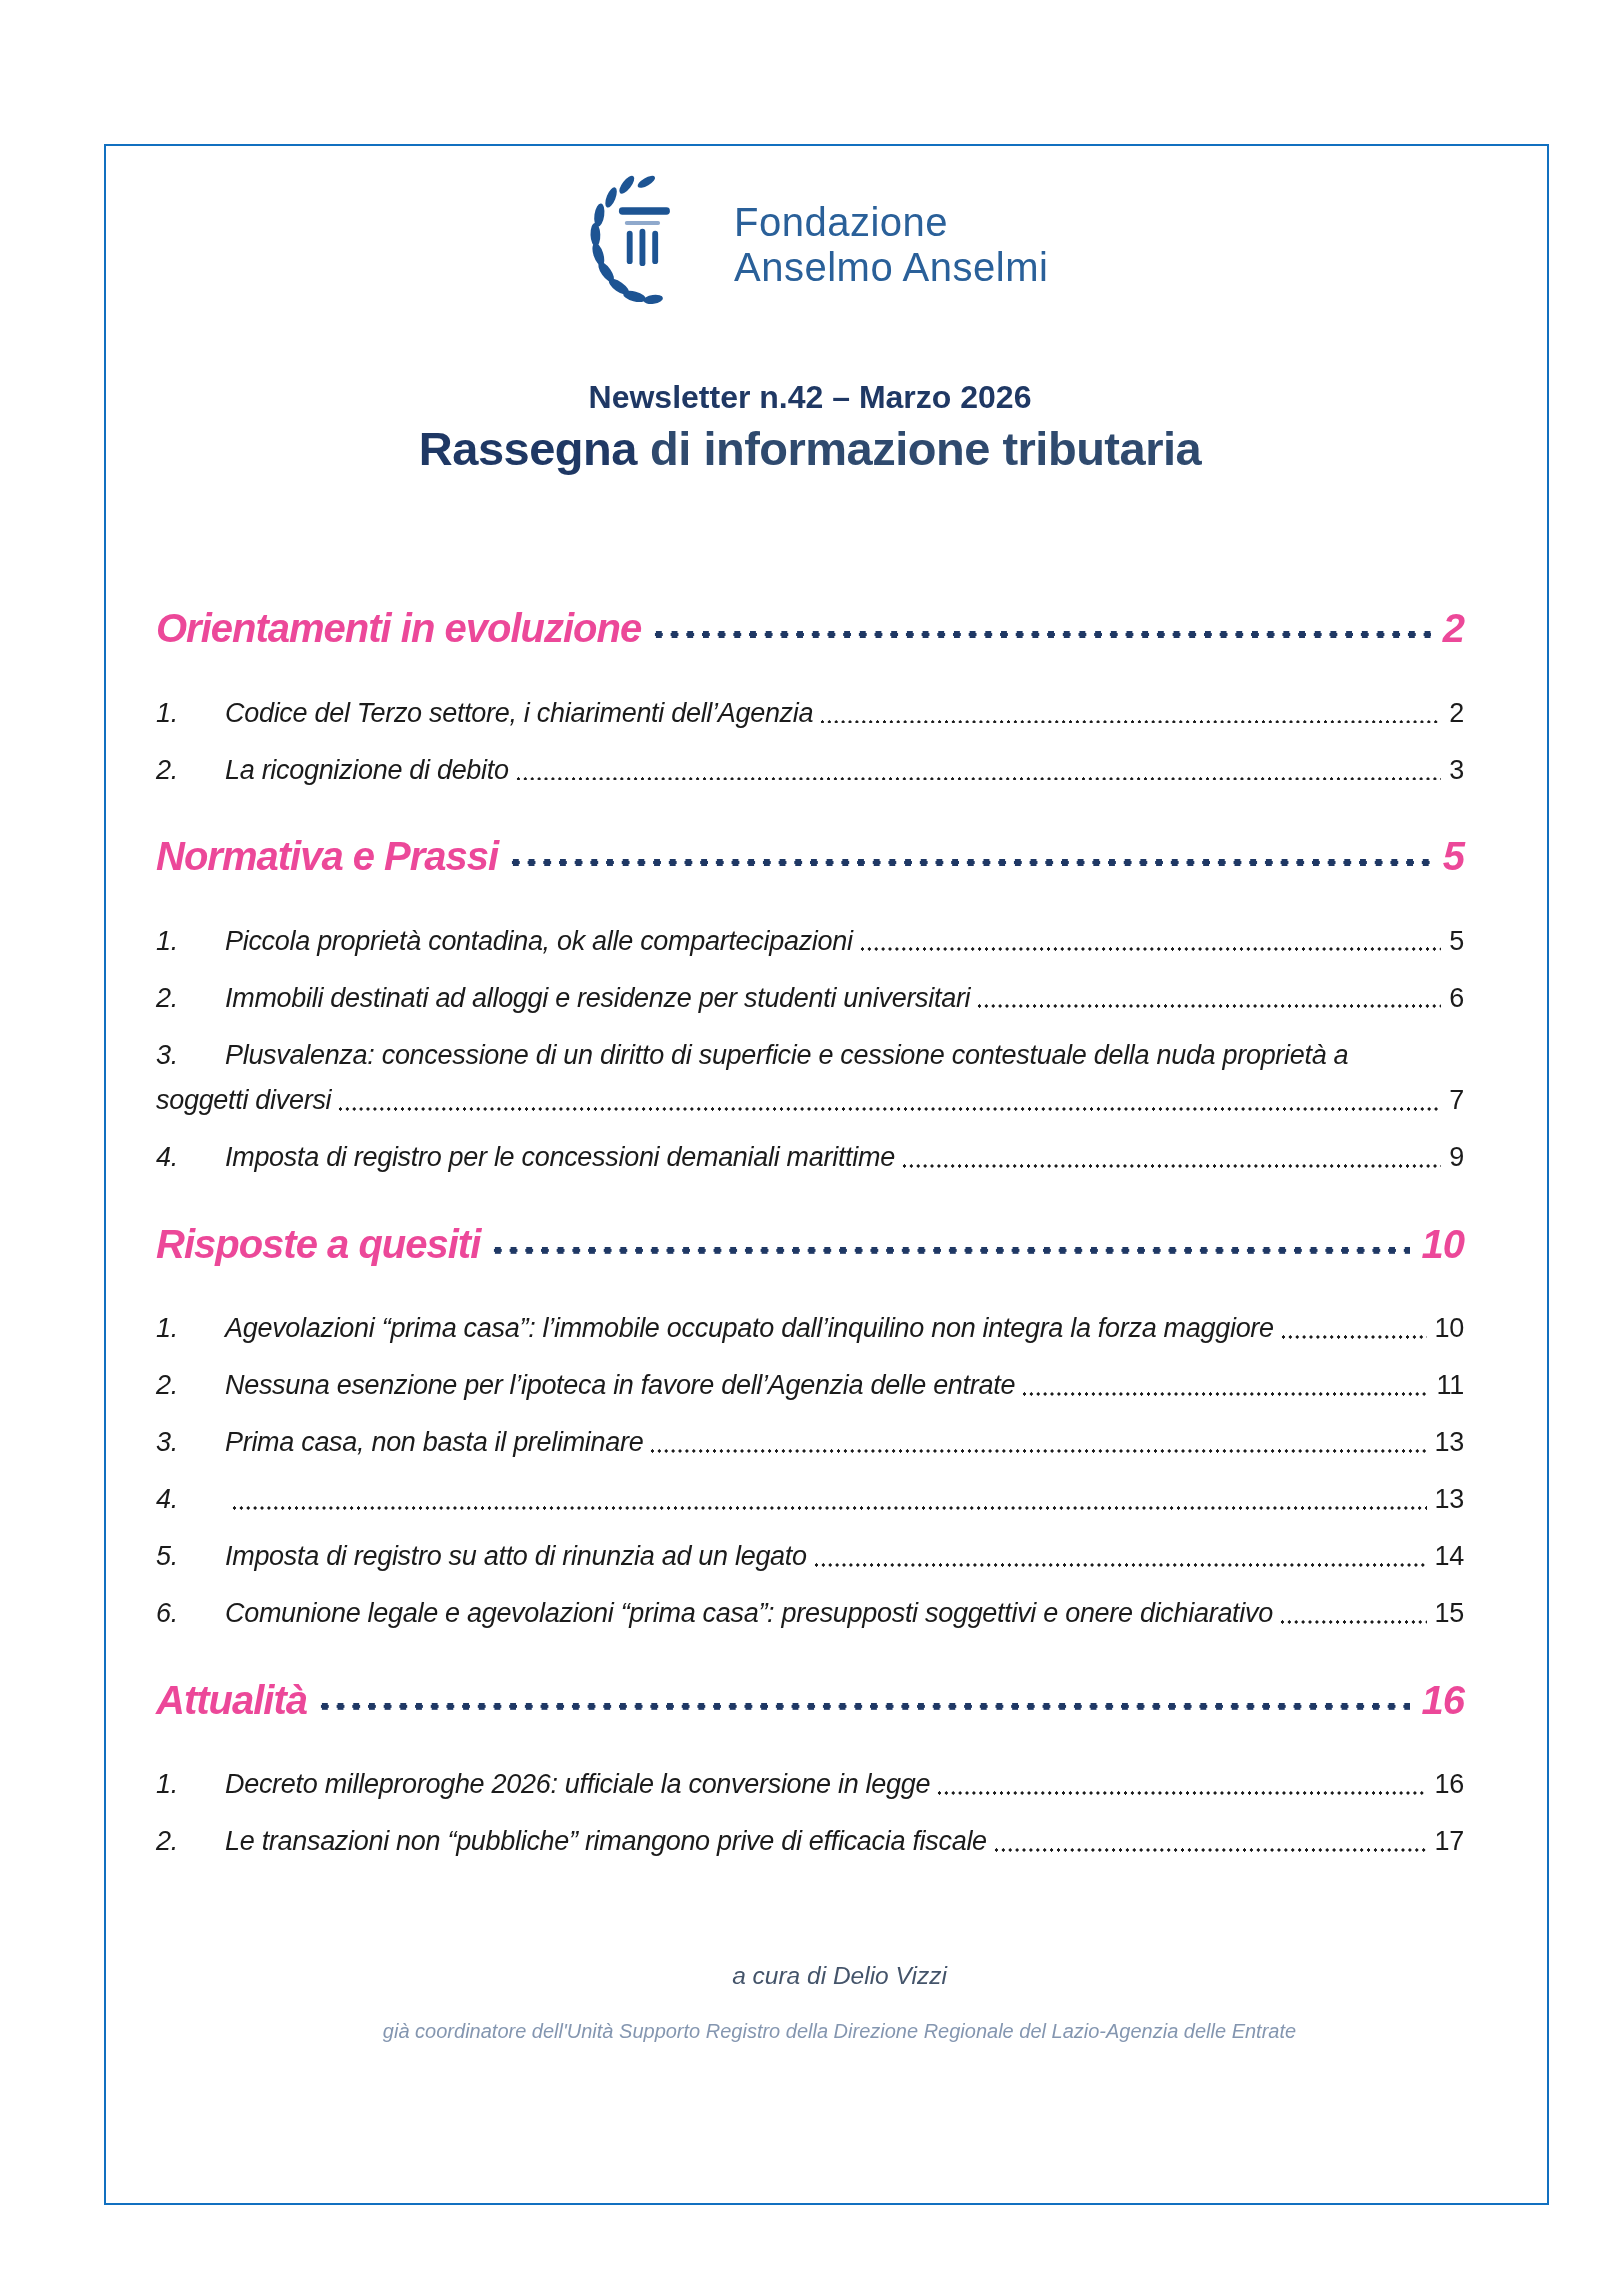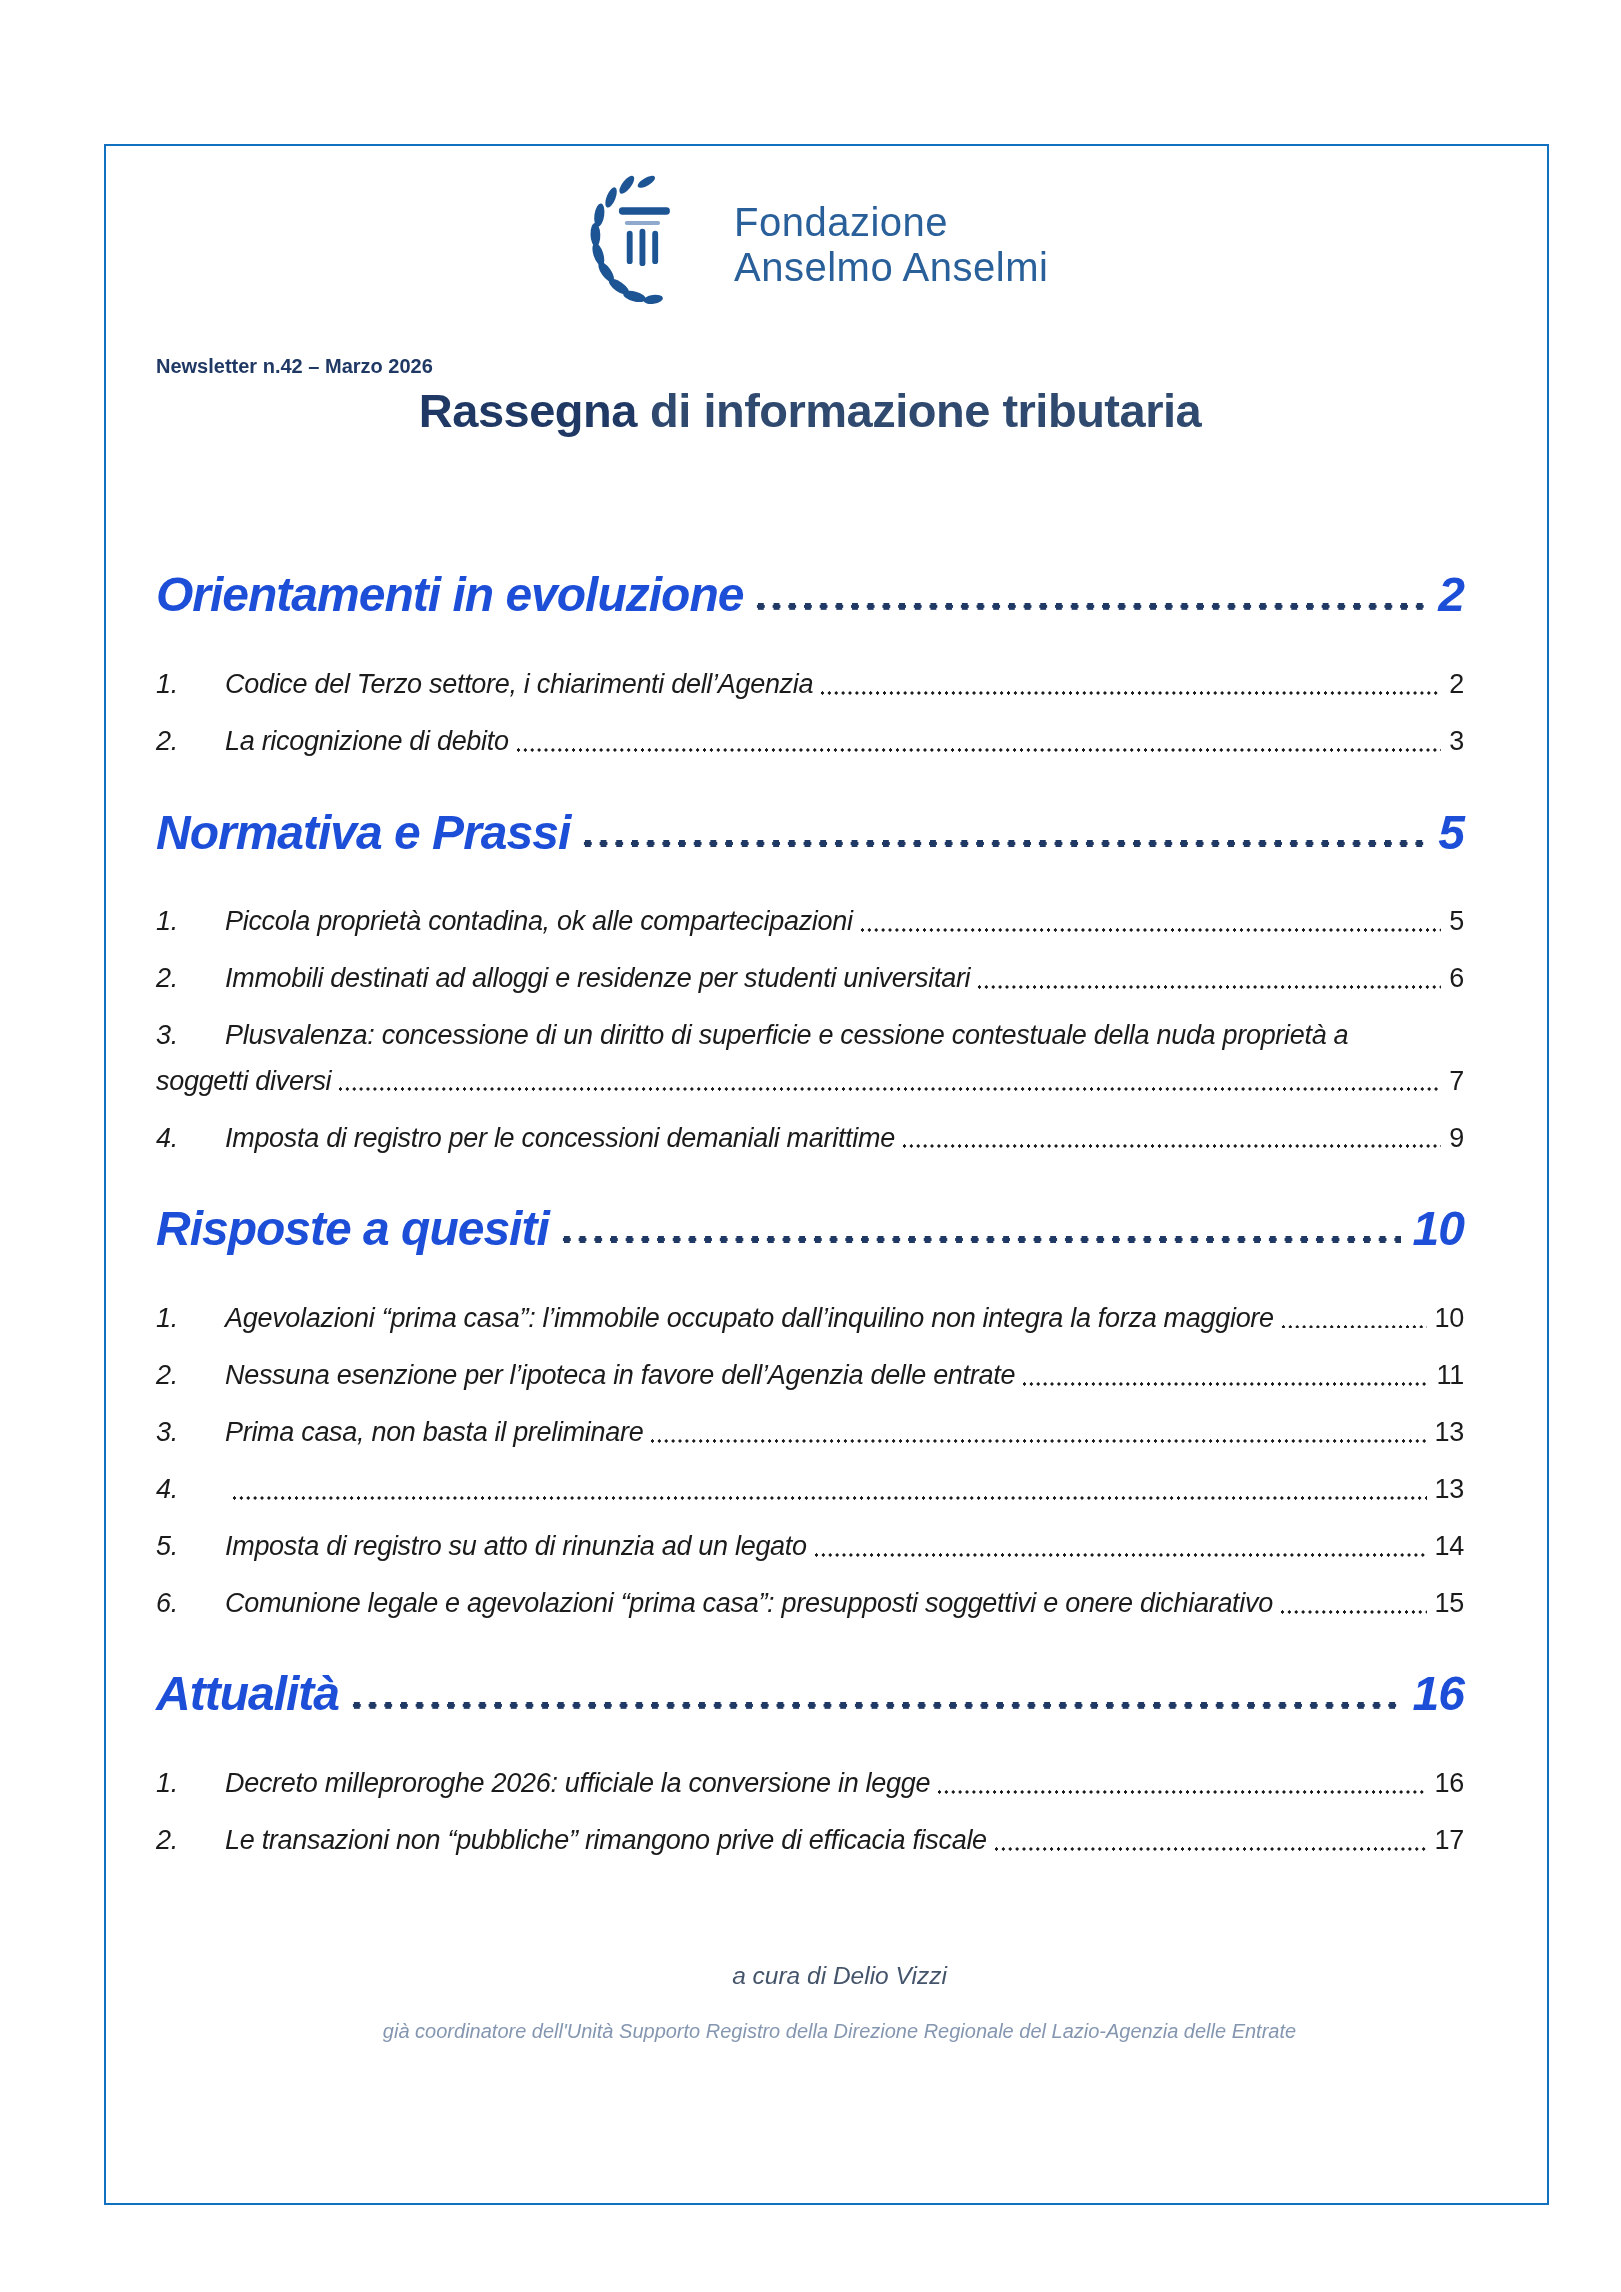--- a/index.html
+++ b/index.html
@@ -6,30 +6,30 @@
   .page{position:relative;width:1621px;height:2214px;background:#ffffff;overflow:hidden;
         font-family:"Liberation Sans",sans-serif;}
   .frame{position:absolute;left:104px;top:144px;width:1445px;height:2061px;
          border:2.9px solid #1170C0;box-sizing:border-box;background:#ffffff;}
   .content{position:absolute;left:50px;top:0;width:1308px;}
 
   
   .logo{display:flex;justify-content:center;align-items:center;gap:27.4px;margin-top:25.5px;}
   .logo-mark{width:135px;height:147px;flex:none;}
   .logo-text{text-align:left;font-size:40px;color:#2A6099;line-height:1.12;letter-spacing:0.5px;}
-  .newsletter{margin-top:36px;text-align:left;font-size:20px;font-weight:bold;color:#1F3864;}
+  .newsletter{margin-top:60px;text-align:center;font-size:32px;font-weight:bold;color:#1F3864;}
   .doc-title{margin:5.9px 0 0;text-align:center;font-size:47px;font-weight:bold;color:#2F4A6E;letter-spacing:-0.5px;}
   .doc-title .accent{color:#1F3864;}
   .doc-title .rest{margin-left:0.28em;}
 
   
   #toc{margin-top:129px;font-style:italic;color:#1B1B1B;}
   .sec + .sec{margin-top:45px;}
-  .h-row{display:flex;align-items:baseline;font-size:48px;line-height:1.16;
-         font-weight:bold;font-style:italic;color:#1d4ed8;letter-spacing:-1px;}
+  .h-row{display:flex;align-items:baseline;font-size:40px;line-height:1.16;
+         font-weight:bold;font-style:italic;color:#ec4899;letter-spacing:-1px;}
   .h-title{flex:none;}
   .lead-h{flex:1;height:8.8px;align-self:flex-end;margin:0 11.8px 12.7px 9.8px;
           background-image:radial-gradient(circle 3.9px at center,#1F3864 98%,transparent 100%);
           background-size:15.7px 8.8px;background-repeat:repeat-x;background-position:left center;}
   .h-page{flex:none;}
 
   .i-row{display:flex;align-items:baseline;font-size:27px;line-height:1.35;
          letter-spacing:-0.3px;margin-top:20.6px;}
   .h-row + .i-row{margin-top:43px;}
   .i-row.cont{margin-top:9px;}

